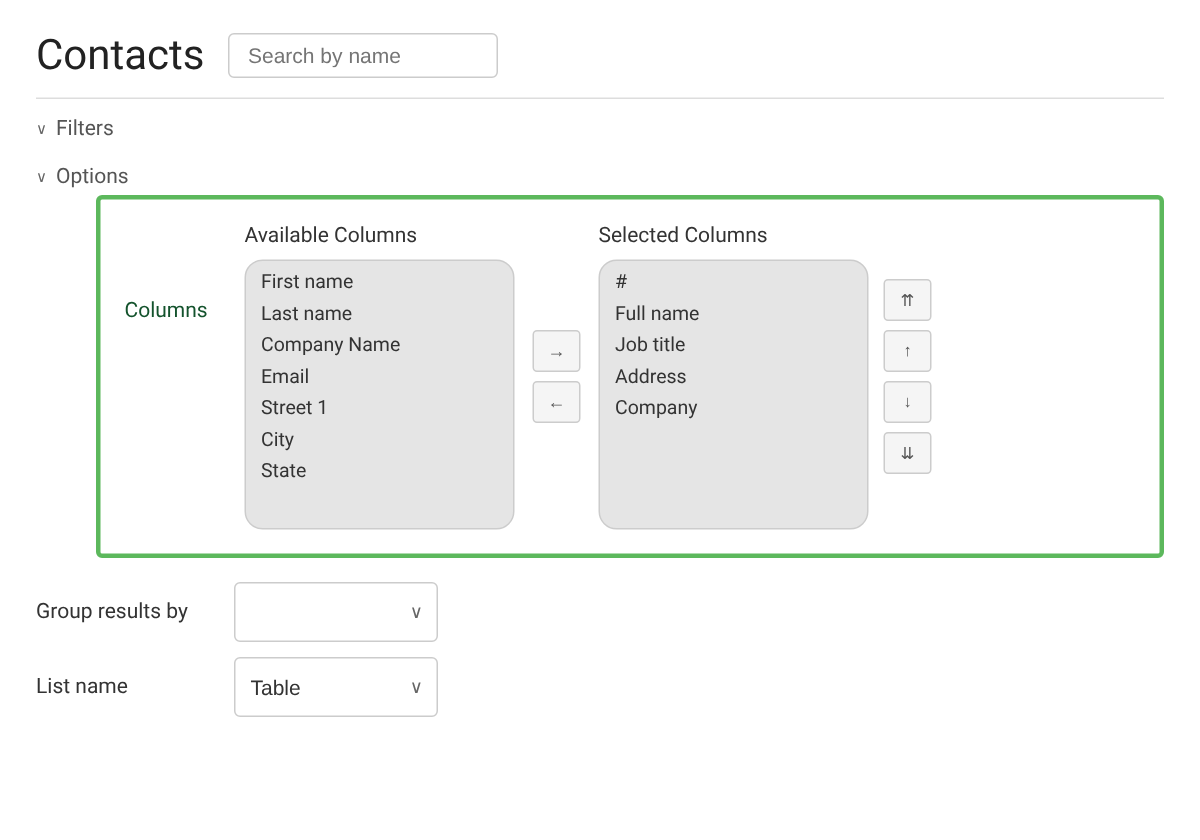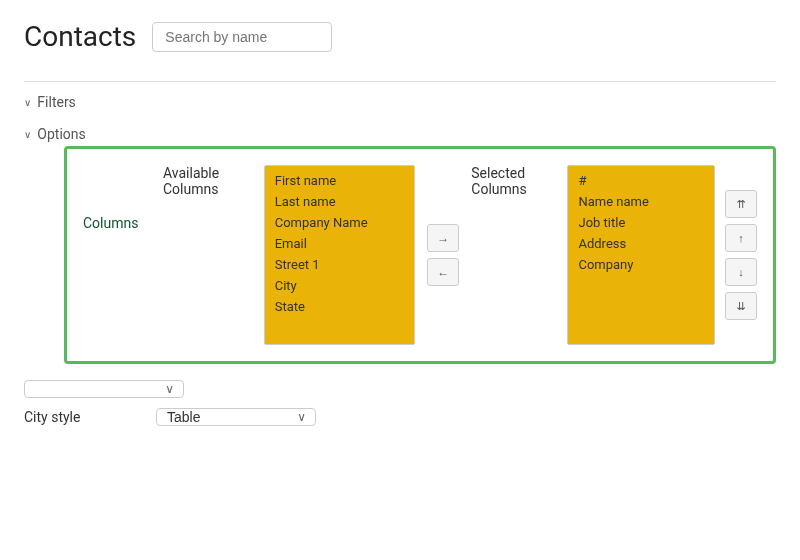--- a/index.html
+++ b/index.html
@@ -10,21 +10,21 @@
       background: #fff;
       padding: 20px 24px;
       width: 800px;
       min-height: 560px;
     }
 
     .page-header {
       display: flex;
       align-items: center;
       gap: 16px;
-      margin-bottom: 28px;
+      margin-bottom: 12px;
     }
 
     .page-title {
       font-size: 28px;
       font-weight: 400;
       color: #222;
     }
 
     .search-input {
       border: 1px solid #ccc;
@@ -76,37 +76,37 @@
 
     .columns-panel {
       display: flex;
       flex-direction: row;
       gap: 8px;
       align-items: flex-start;
     }
 
     .column-list-container {
       display: flex;
-      flex-direction: row;
+      flex-direction: column;
       gap: 4px;
     }
 
     .column-list-label {
       font-size: 14px;
       color: #333;
       margin-bottom: 4px;
     }
 
     .column-list {
       border: 1px solid #ccc;
-      border-radius: 2px;
+      border-radius: 12px;
       width: 180px;
       height: 180px;
       overflow-y: scroll;
-      background: #eab308;
+      background: #e5e5e5;
       padding: 4px 0;
     }
 
     .column-list-item {
       padding: 3px 10px;
       font-size: 13px;
       color: #333;
       cursor: pointer;
     }
 
@@ -180,24 +180,24 @@
 
     .group-results-label {
       font-size: 14px;
       color: #333;
       width: 120px;
     }
 
     .select-dropdown {
       border: 1px solid #ccc;
       border-radius: 4px;
-      padding: 0 10px;
+      padding: 11px 10px;
       font-size: 14px;
       background: #fff;
-      width: 160px;
+      width: 136px;
       appearance: none;
       cursor: pointer;
       color: #333;
     }
 
     .select-wrapper {
       position: relative;
       display: inline-block;
     }
 
@@ -284,46 +284,47 @@
           <button class="transfer-btn">→</button>
           <button class="transfer-btn">←</button>
         </div>
 
         <div class="selected-list-container">
           <div class="column-list-container">
             <div class="column-list-label">Selected Columns</div>
             <div class="column-list">
 
             <div class="column-list-item">#</div>
-                <div class="column-list-item">Name name</div>
+                <div class="column-list-item">Full name</div>
                 <div class="column-list-item">Job title</div>
                 <div class="column-list-item">Address</div>
                 <div class="column-list-item">Company</div>
               </div>
           </div>
 
           <div class="order-buttons">
             <button class="order-btn">⇈</button>
             <button class="order-btn">↑</button>
             <button class="order-btn">↓</button>
             <button class="order-btn">⇊</button>
           </div>
         </div>
       </div>
     </div>
   </div>
 </div>
 
 <div class="group-results-row">
+  <span class="group-results-label">Group results by</span>
   <div class="select-wrapper">
     <select class="select-dropdown">
       <option value=""></option>
     </select>
   </div>
 </div>
 
 <div class="list-style-row">
-  <span class="list-style-label">City style</span>
+  <span class="list-style-label">List name</span>
   <div class="select-wrapper">
     <select class="select-dropdown">
     <option value="Table">Table</option><option value="List">List</option><option value="Grid">Grid</option></select>
   </div>
 </div>
 
 </body></html>

